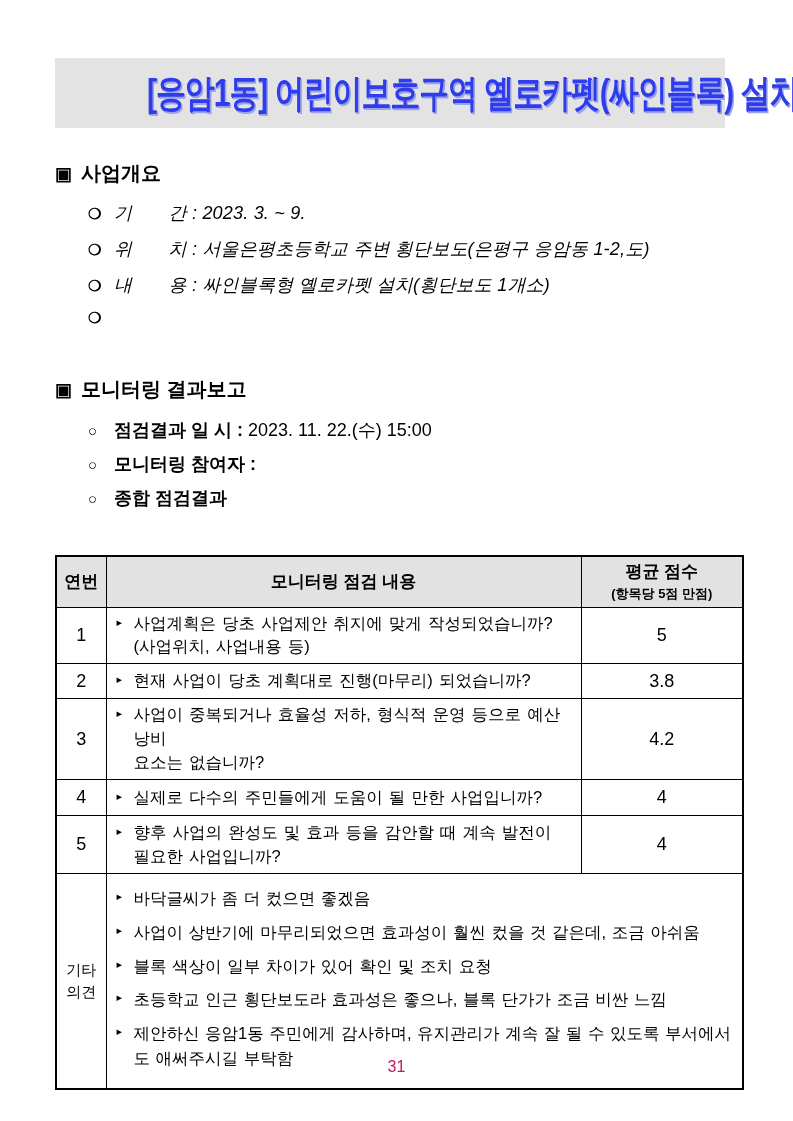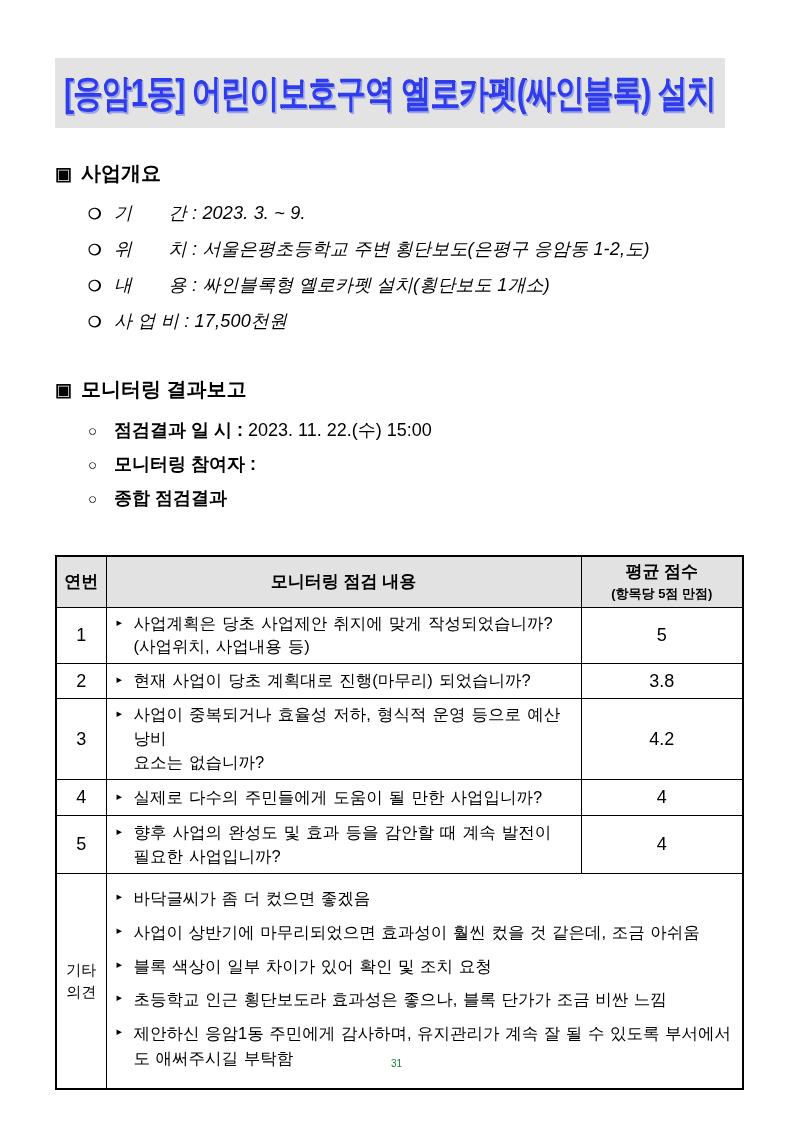--- a/index.html
+++ b/index.html
@@ -12,21 +12,21 @@
     font-family: "Liberation Sans", sans-serif;
     color: #000;
     overflow: hidden;
   }
 
   
   .banner {
     position: absolute; left: 55px; top: 58px;
     width: 670px; height: 70px;
     background: #e3e3e3;
-    display: flex; align-items: center; justify-content: center;
+    display: flex; align-items: center; justify-content: flex-start;
     overflow: visible;
   }
   .banner-title {
     display: inline-block;
     white-space: nowrap;
     font-size: 38px;
     font-weight: 800;
     letter-spacing: -1px;
     color: #2e3cee;
     text-shadow: 2px 2px 0 #9ba4e8, 1px 1px 0 #1c2490;
@@ -89,21 +89,21 @@
   .r-misc { height: 192px; }
 
   .misc-label { text-align: center; font-size: 15px; line-height: 1.45; }
   .td-misc { padding: 12px 10px 8px 10px; font-size: 16.5px; vertical-align: top; }
   .misc-item { display: flex; margin-bottom: 9px; }
   .misc-item .c-txt { line-height: 1.5; word-spacing: 1px; }
 
   .page-number {
     position: absolute; left: 0; top: 1058px;
     width: 100%; text-align: center;
-    font-size: 10px; color: #15803d;
+    font-size: 16px; color: #be185d;
   }
 </style>
 </head>
 <body>
 
 <div class="page">
 
   <div class="banner">
     <span class="banner-title">[응암1동] 어린이보호구역 옐로카펫(싸인블록) 설치</span>
   </div>
@@ -121,21 +121,20 @@
       <div class="o-item">
         <span class="o-bullet">❍</span>
         <span class="o-text">위       치 : 서울은평초등학교 주변 횡단보도(은평구 응암동 1-2,도)</span>
       </div>
       <div class="o-item">
         <span class="o-bullet">❍</span>
         <span class="o-text">내       용 : 싸인블록형 옐로카펫 설치(횡단보도 1개소)</span>
       </div>
       <div class="o-item">
         <span class="o-bullet">❍</span>
-        <span class="o-text">사 업 비 : 17,500천원</span>
       </div>
     </div>
   </div>
 
   <div class="section sec-monitoring">
     <div class="sec-heading">
       <span class="sec-marker">▣</span>
       <span>모니터링 결과보고</span>
     </div>
     <div class="m-items">

